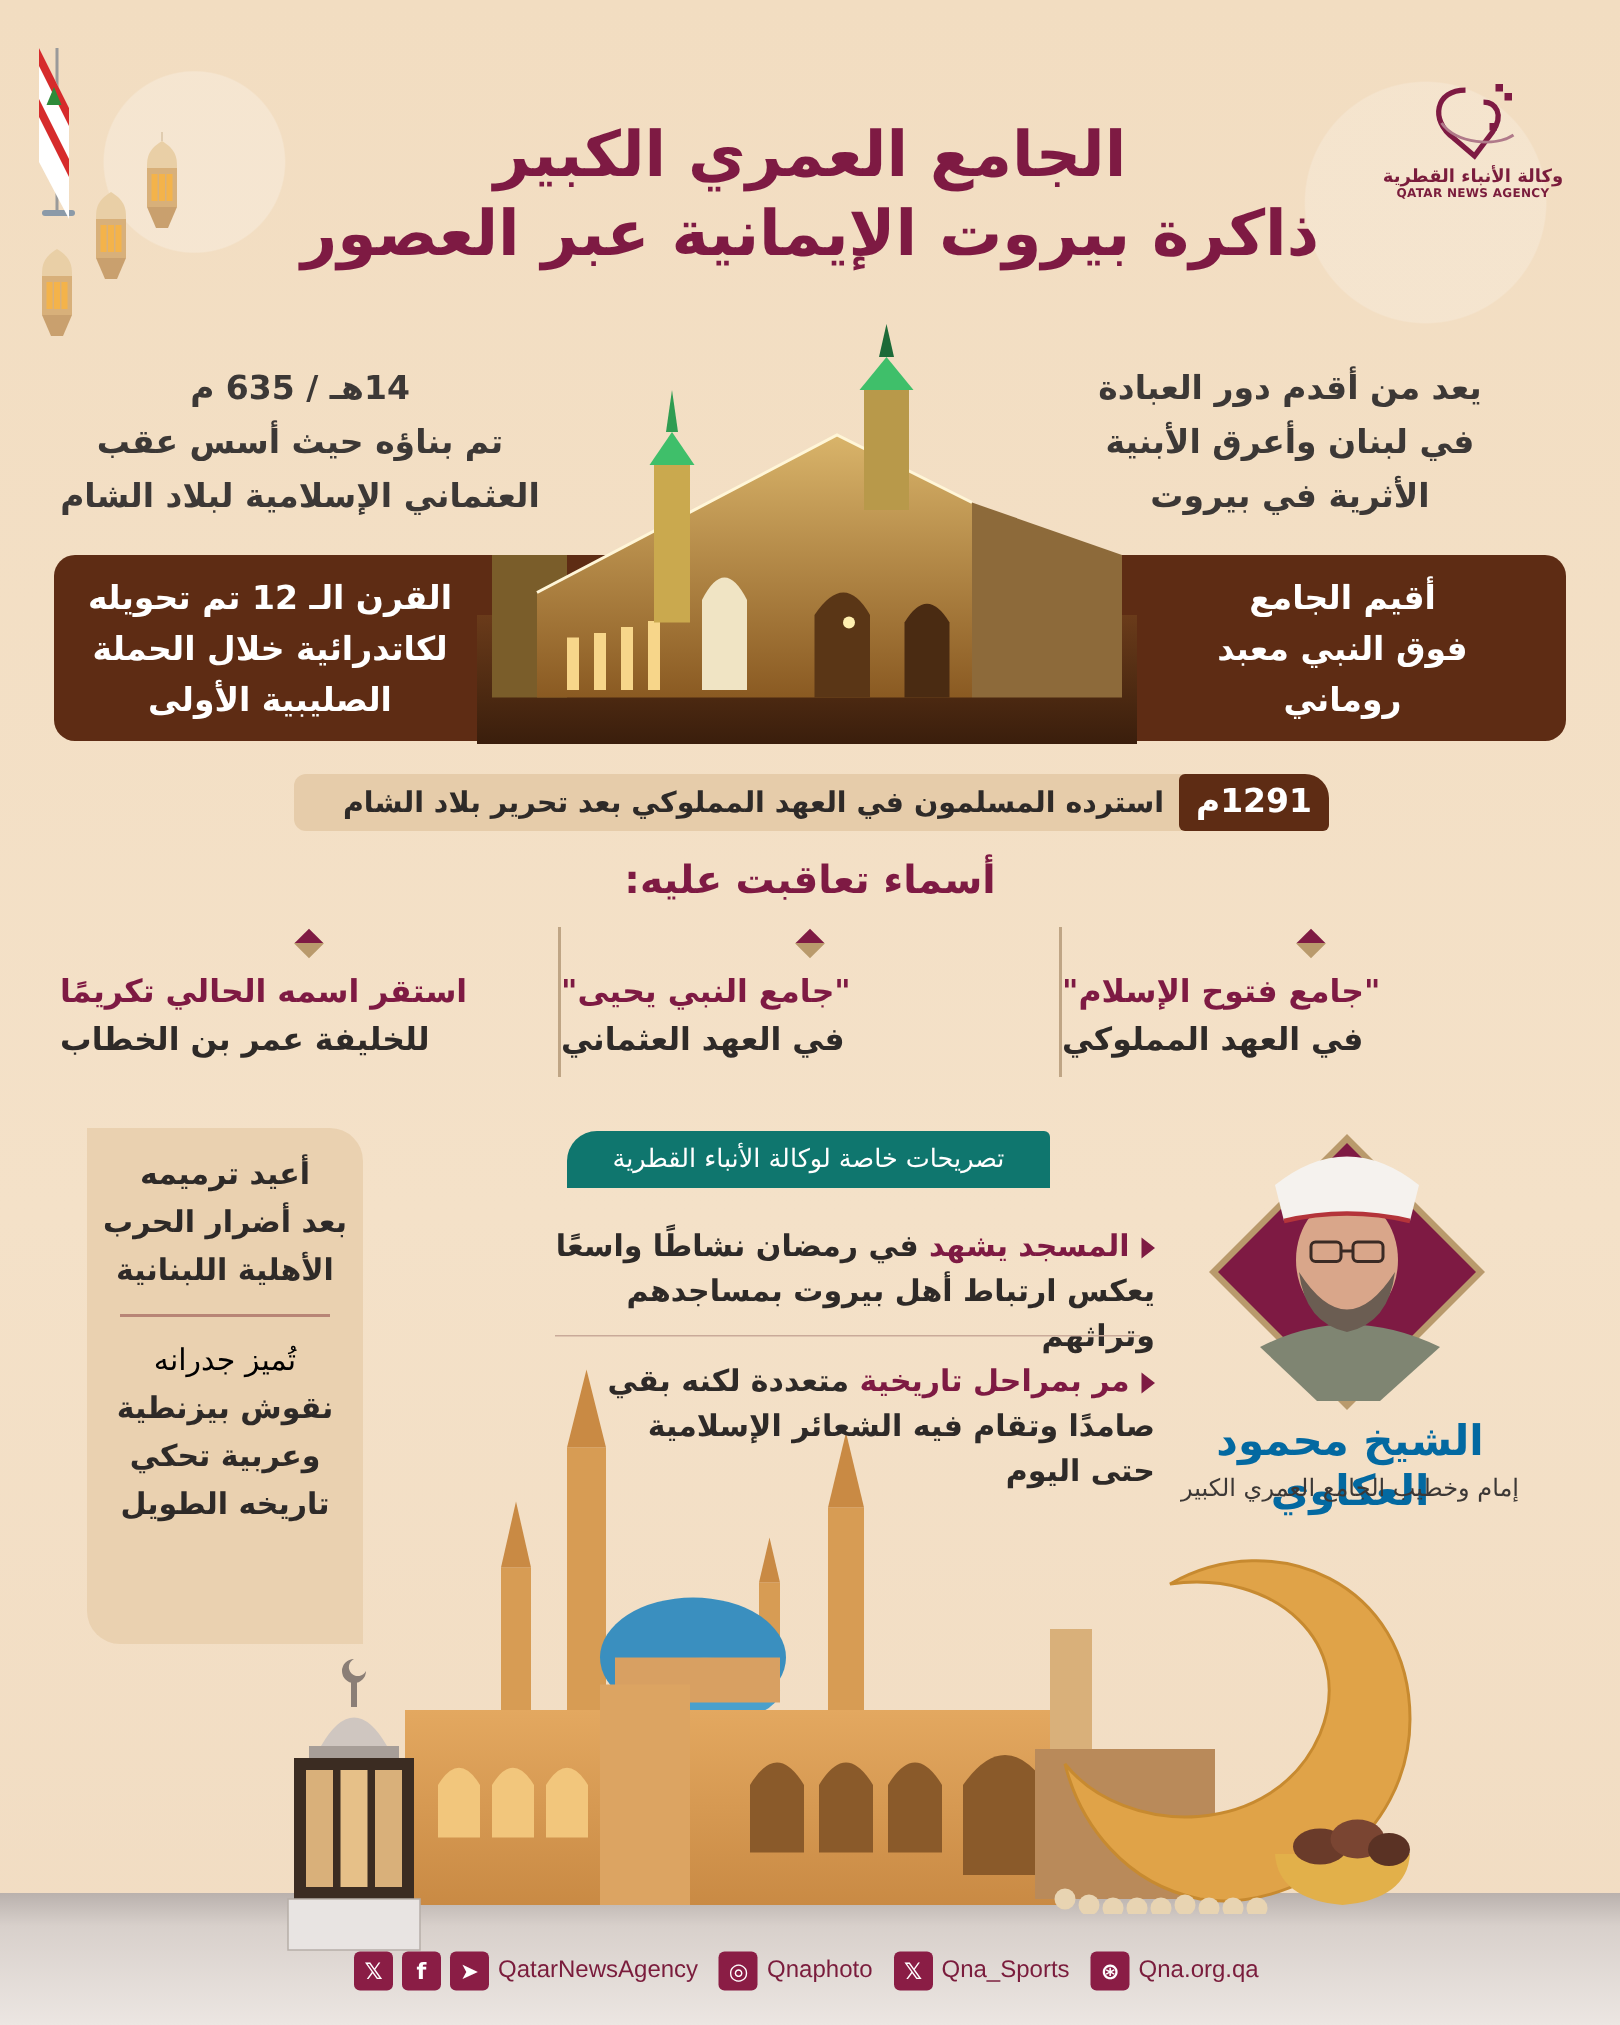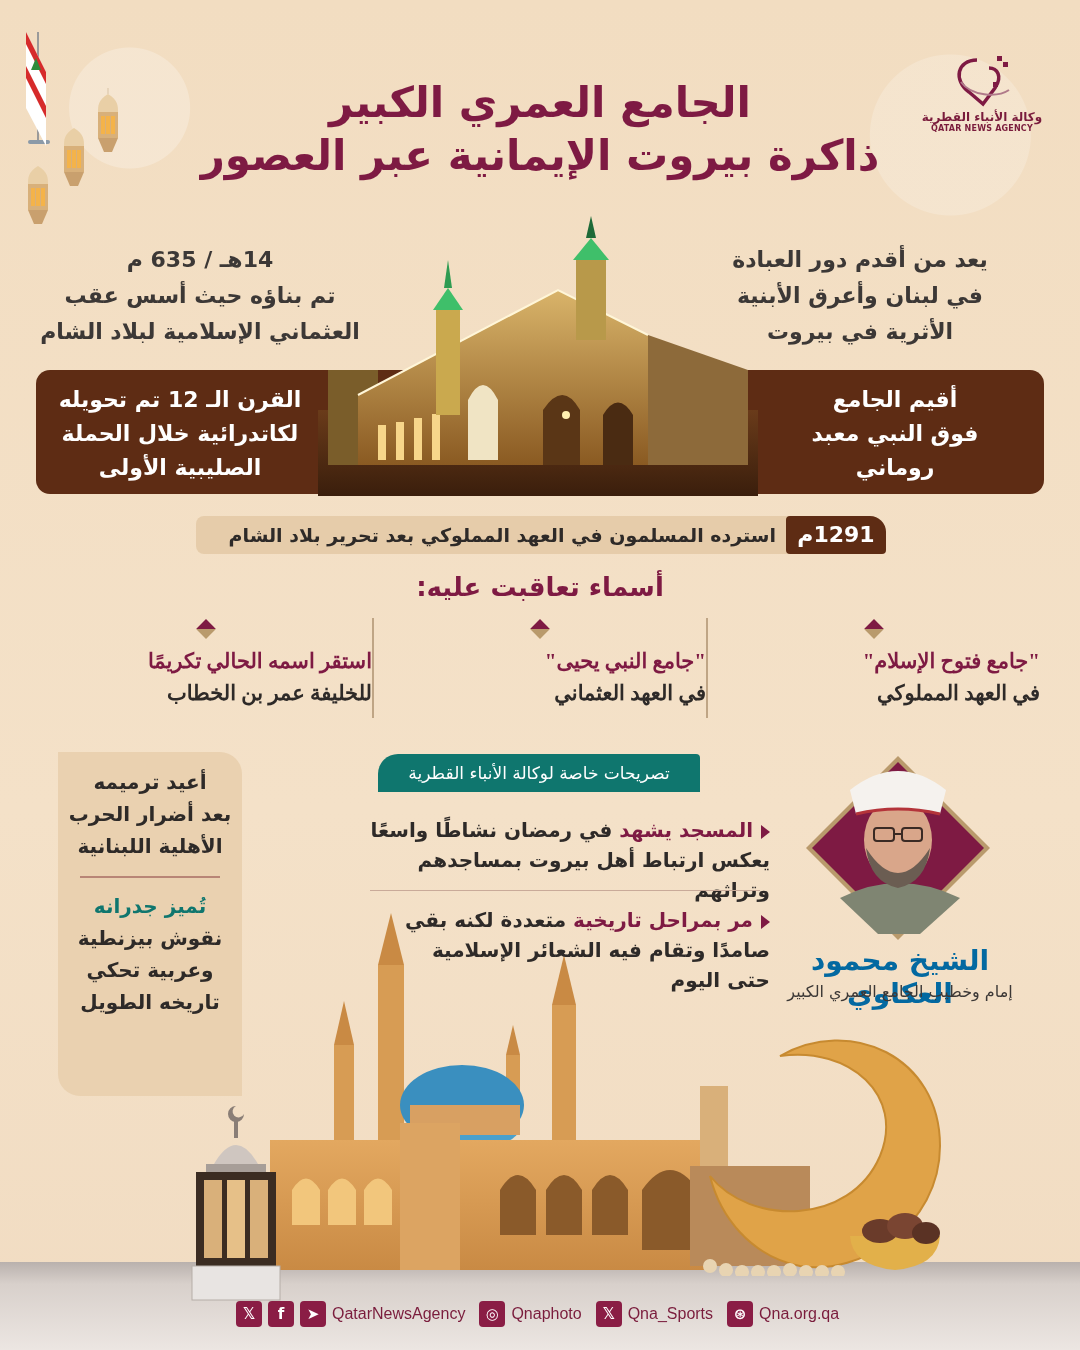--- a/index.html
+++ b/index.html
@@ -52,32 +52,32 @@
 
     
     .pill { left: 196px; top: 516px; width: 690px; height: 38px; z-index: 2; }
     .pill-bg { position: absolute; left: 0; top: 0; width: 600px; height: 38px; background: #e6ccaa; border-radius: 8px 0 0 8px; }
     .pill-badge { position: absolute; right: 0; top: 0; width: 100px; height: 38px; background: #5e2c14; border-radius: 4px 16px 4px 4px; color: #fff; font-weight: bold; font-size: 22px; text-align: center; line-height: 38px; }
     .pill-text { position: absolute; right: 110px; top: 0; height: 38px; line-height: 38px; font-size: 19px; font-weight: bold; color: #2e2a28; white-space: nowrap; }
 
     
     .names-title { left: 340px; top: 572px; width: 400px; text-align: center; font-size: 26px; font-weight: bold; color: #7e1a43; z-index: 2; }
     .names-row { left: 40px; top: 618px; width: 1000px; height: 100px; z-index: 2; display: flex; flex-direction: row; }
-    .name-col { flex: 1; text-align: right; position: relative; font-family: Liberation Serif, serif; }
+    .name-col { flex: 1; text-align: left; position: relative; }
     .name-col + .name-col { border-right: 2px solid #bfa585; }
     .name-col .diamond { width: 14px; height: 14px; margin: 4px auto 10px; transform: rotate(45deg); background: linear-gradient(135deg, #7e1a43 50%, #b99a6c 50%); }
     .name-col .t { font-size: 21px; font-weight: bold; color: #7e1a43; line-height: 30px; }
     .name-col .s { font-size: 21px; font-weight: bold; color: #2e2a28; line-height: 34px; }
 
     
     .side-card { left: 58px; top: 752px; width: 184px; height: 344px; background: #ead1b0; border-radius: 0 22px 0 22px; z-index: 2; text-align: center; padding-top: 14px; }
     .side-card .yr { font-size: 42px; font-weight: bold; color: #7e1a43; line-height: 50px; direction: ltr; }
     .side-card .p { font-size: 20px; font-weight: bold; line-height: 32px; color: #2e2a28; }
     .side-card .sep { width: 140px; height: 2px; background: #b88576; margin: 14px auto 12px; }
-    .side-card .h { font-size: 20px; font-weight: bold; color: #0f766e; line-height: 32px; }
+    .side-card .h { font-size: 20px; font-weight: normal; color: #000000; line-height: 32px; }
 
     
     .tag { left: 378px; top: 754px; width: 322px; height: 38px; background: #0f766e; color: #fff; border-radius: 20px 4px 0 0; font-size: 17px; line-height: 38px; text-align: center; z-index: 3; }
     .stmt { z-index: 3; font-size: 20px; font-weight: bold; line-height: 30px; color: #2e2a28; text-align: right; }
     .stmt .hl { color: #7e1a43; }
     .stmt .bullet { display: inline-block; width: 0; height: 0; border-top: 7px solid transparent; border-bottom: 7px solid transparent; border-left: 9px solid #7e1a43; margin-left: 8px; vertical-align: middle; }
     .stmt1 { left: 370px; top: 815px; width: 400px; }
     .stmt2 { left: 370px; top: 905px; width: 400px; }
     .stmt-sep { left: 370px; top: 890px; width: 390px; height: 1px; background: #c9aa99; z-index: 3; }
 

